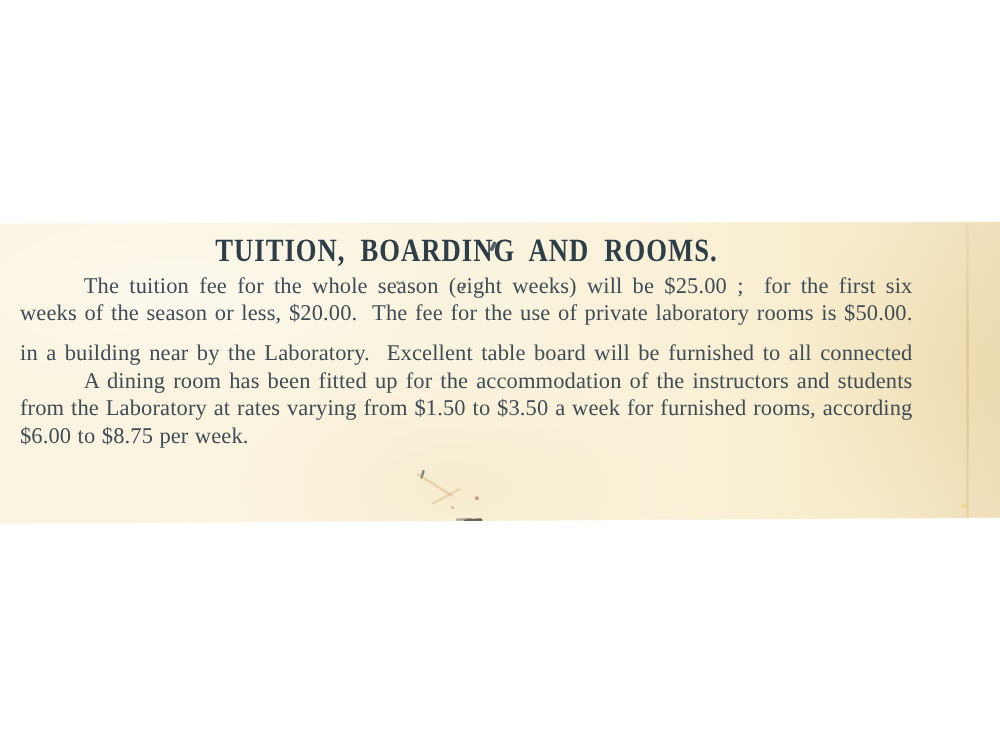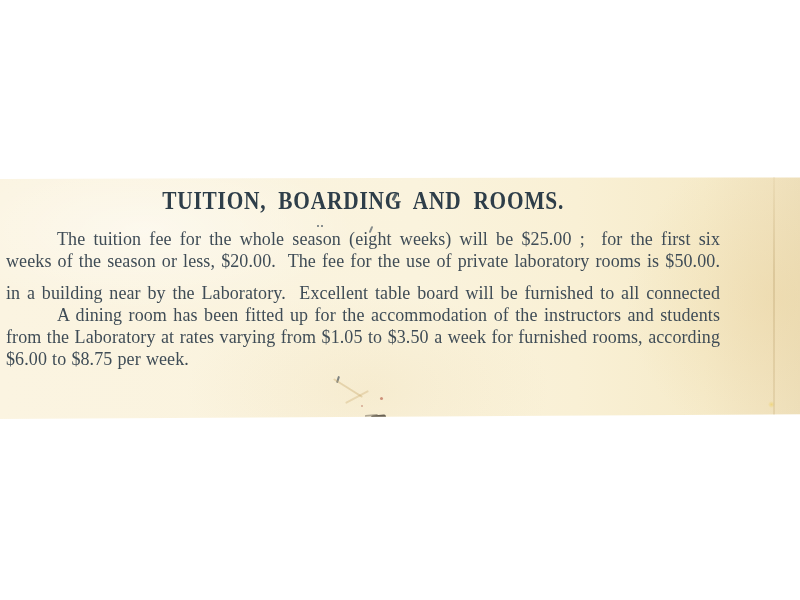--- a/index.html
+++ b/index.html
@@ -34,21 +34,21 @@
     position: absolute;
     left: 773px;
     top: 0;
     width: 2px;
     height: 100%;
     background: linear-gradient(180deg, rgba(206,183,135,0.15), rgba(206,183,135,0.55) 40%, rgba(206,183,135,0.35));
   }
   
   .textblock {
     position: absolute;
-    left: 6px;
+    left: 16px;
     top: 0;
     width: 714px;
     color: #3f4c56;
   }
   .title-row {
     margin-top: 11px;
     width: 714px;
     text-align: center;
     line-height: 25px;
     white-space: nowrap;
@@ -60,21 +60,21 @@
     font-size: 26px;
     font-weight: bold;
     letter-spacing: 1px;
     word-spacing: 7px;
     color: #2e3e49;
   }
   .para {
     margin: 0;
     padding: 0;
   }
-  .para-1 { margin-top: 12px; }
+  .para-1 { margin-top: 0; }
   .para-2 { margin-top: 10px; }
   .line {
     display: block;
     width: 714px;
     font-size: 18px;
     line-height: 22px;
     letter-spacing: 0.1px;
     word-spacing: 0.5px;
     text-align: justify;
     text-align-last: justify;
@@ -145,21 +145,21 @@
       </div>
 
       <p class="para para-1">
         <span class="line indent">The tuition fee for the whole season (eight weeks) will be $25.00 ;&nbsp; for the first six</span>
         <span class="line">weeks of the season or less, $20.00.&nbsp; The fee for the use of private laboratory rooms is $50.00.</span>
       </p>
 
       <p class="para para-2">
         <span class="line">in a building near by the Laboratory.&nbsp; Excellent table board will be furnished to all connected</span>
         <span class="line indent">A dining room has been fitted up for the accommodation of the instructors and students</span>
-        <span class="line">from the Laboratory at rates varying from $1.05 to $3.50 a week for furnished rooms, according</span>
+        <span class="line">from the Laboratory at rates varying from $1.50 to $3.50 a week for furnished rooms, according</span>
         <span class="line endline">$6.00 to $8.75 per week.</span>
       </p>
 
     </div>
 
     <div class="artifact title-tick"></div>
     <div class="artifact eight-tick"></div>
     <div class="artifact weeks-diaeresis"></div>
     <div class="artifact occupy-tick"></div>
     <div class="artifact bottom-smudge"></div>

